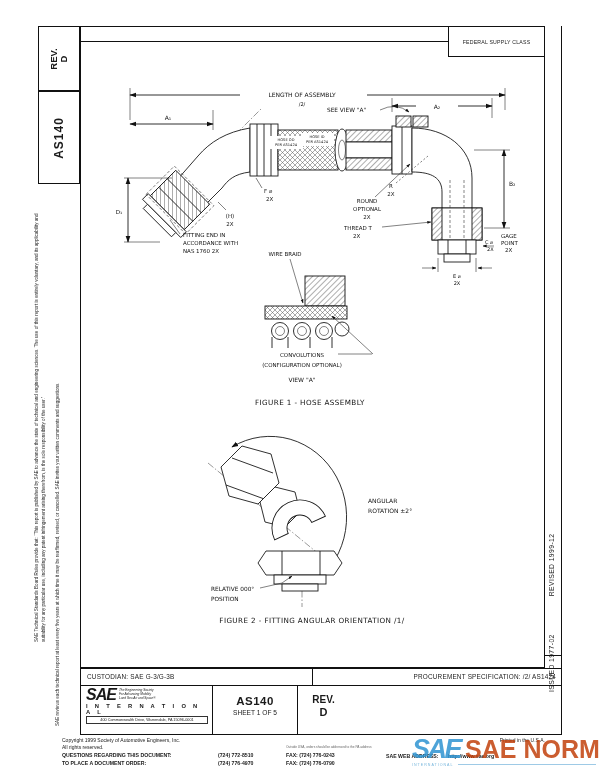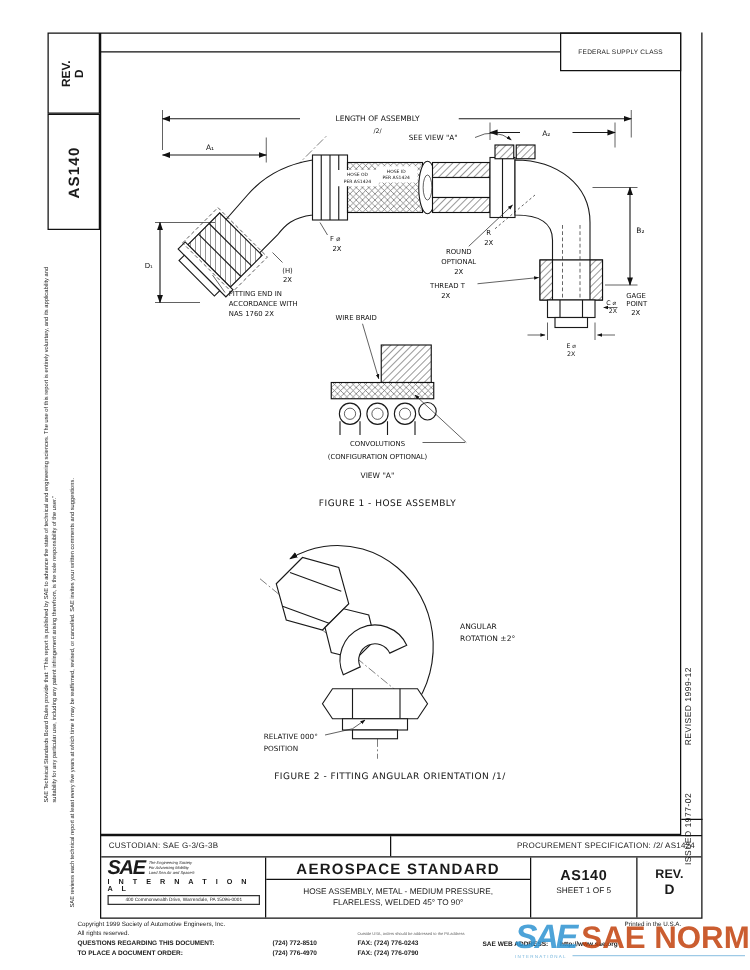--- a/index.html
+++ b/index.html
@@ -336,27 +336,20 @@
           <span class="sae-big">SAE</span>
           <span class="sae-tag">
             <div>The Engineering Society</div>
             <div>For Advancing Mobility</div>
             <div>Land Sea Air and Space®</div>
           </span>
         </div>
         <div class="sae-intl">I N T E R N A T I O N A L</div>
         <div class="sae-addr">400 Commonwealth Drive, Warrendale, PA 15096-0001</div>
       </div>
-      <div class="tb-center">
-        <div class="tb-aero">AEROSPACE STANDARD</div>
-        <div class="tb-sub">
-          <div>HOSE ASSEMBLY, METAL - MEDIUM PRESSURE,</div>
-          <div>FLARELESS, WELDED  45° TO 90°</div>
-        </div>
-      </div>
       <div class="tb-as">
         <div class="num">AS140</div>
         <div class="sheet">SHEET 1 OF 5</div>
       </div>
       <div class="tb-rev">
         <div class="r1">REV.</div>
         <div class="r2">D</div>
       </div>
     </div>
   </div>

